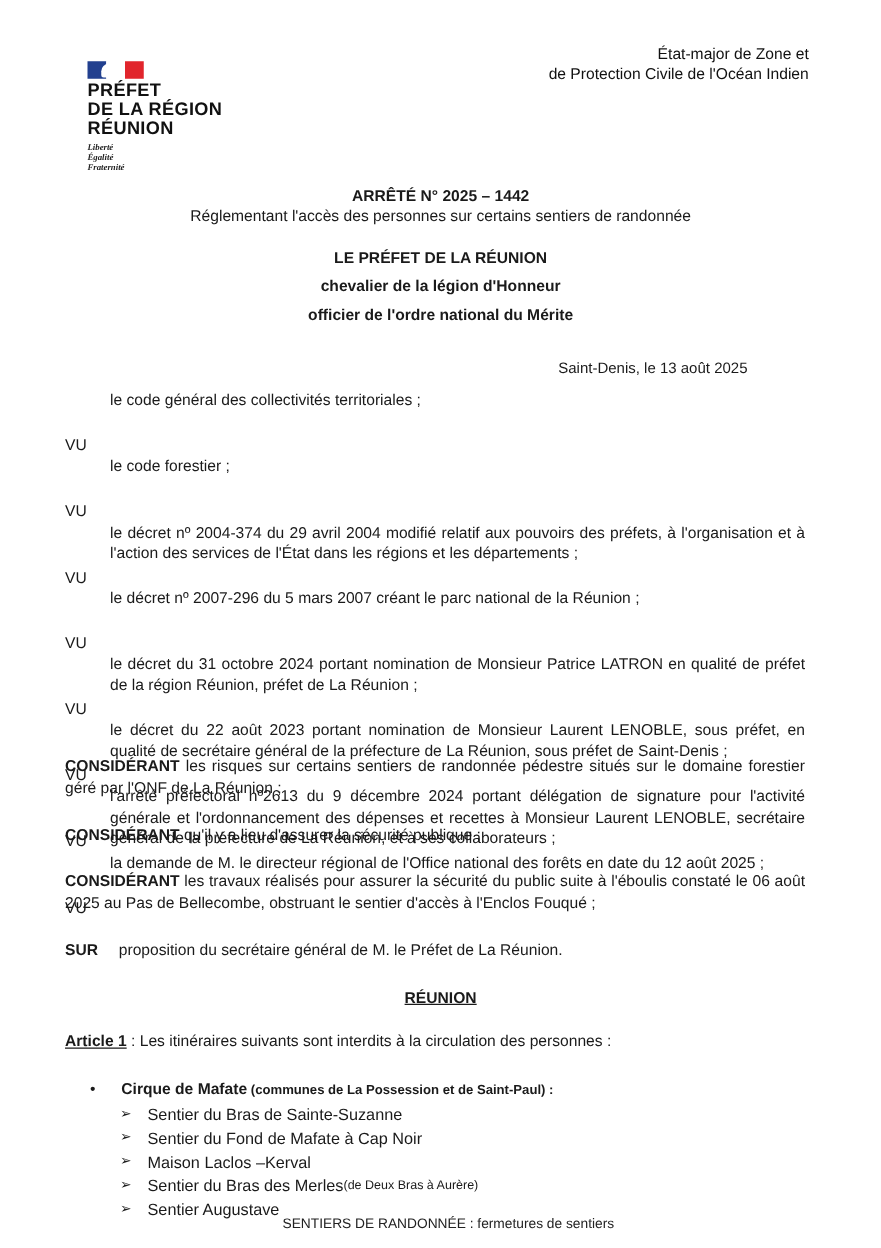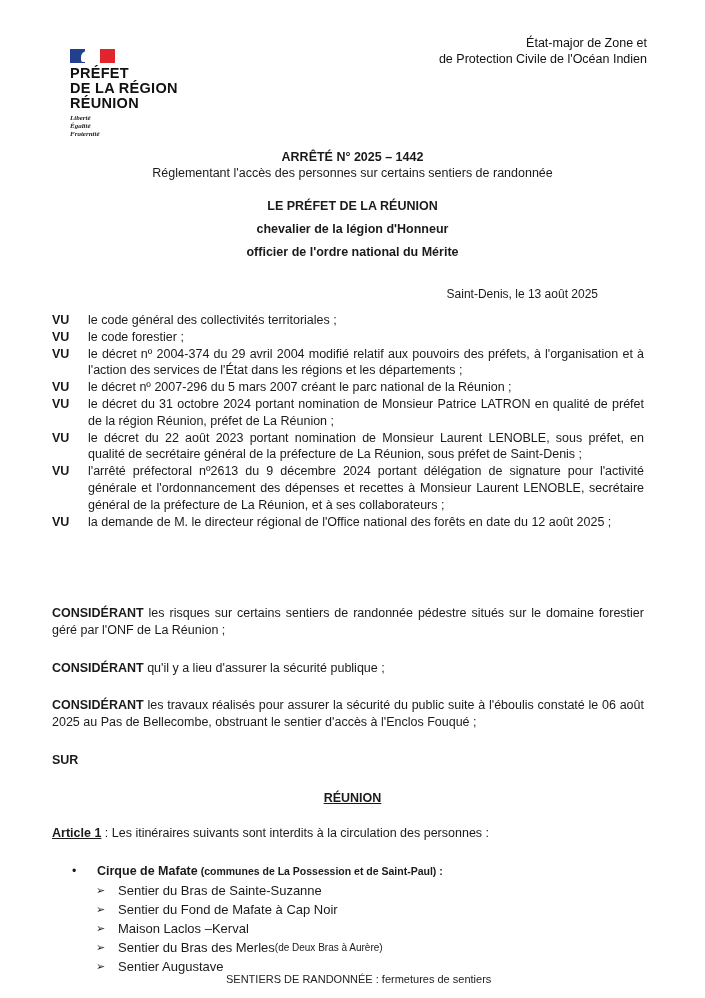--- a/index.html
+++ b/index.html
@@ -17,21 +17,21 @@
   .header-right .bold { font-weight:bold; }
   .center { left:0; width:705px; text-align:center; }
   .t-arrete { top:150px; font-weight:bold; font-size:12.5px; }
   .t-sub { top:166px; font-size:12.5px; }
   .t-prefet { top:199px; font-weight:bold; font-size:12.5px; }
   .t-chev { top:222px; font-weight:bold; font-size:12.5px; }
   .t-off { top:245px; font-weight:bold; font-size:12.5px; }
   .date { right:107px; top:287px; font-size:12px; }
   .vu-block { left:52px; top:312px; width:592px; font-size:12.5px; line-height:16.8px; }
   .vu-row { display:flex; }
-  .vu-key { width:36px; flex:none; font-weight:bold; }
+  .vu-key { width:36px; flex:none; font-weight:normal;margin-top:36px; }
   .vu-text { flex:1; text-align:justify; }
   .cons { left:52px; width:592px; font-size:12.5px; line-height:17px; text-align:justify; }
   .cons b { font-weight:bold; }
   .sur { left:52px; top:753px; font-size:12.5px; display:flex; }
   .sur .k { width:43px; font-weight:bold; }
   .arrete-h { top:791px; font-weight:bold; font-size:12.5px; }
   .arrete-h span { text-decoration:underline; }
   .art1 { left:52px; top:826px; font-size:12.5px; }
   .art1 .u { font-weight:bold; text-decoration:underline; }
   .list { left:72px; top:862px; font-size:12.5px; line-height:19px; }
@@ -113,20 +113,21 @@
       <span class="vu-text">la demande de M. le directeur régional de l'Office national des forêts en date du 12 août 2025 ;</span>
     </div>
 </div>
 
 <div class="abs cons" style="top:605px;"><b>CONSIDÉRANT</b><span> les risques sur certains sentiers de randonnée pédestre situés sur le domaine forestier géré par l'ONF de La Réunion ;</span></div>
 <div class="abs cons" style="top:660px;"><b>CONSIDÉRANT</b><span> qu'il y a lieu d'assurer la sécurité publique ;</span></div>
 <div class="abs cons" style="top:697px;"><b>CONSIDÉRANT</b><span> les travaux réalisés pour assurer la sécurité du public suite à l'éboulis constaté le 06 août 2025 au Pas de Bellecombe, obstruant le sentier d'accès à l'Enclos Fouqué ;</span></div>
 
 <div class="abs sur">
     <span class="k">SUR</span>
+    <span>proposition du secrétaire général de M. le Préfet de La Réunion.</span>
   </div>
 
 <div class="abs center arrete-h"><span>RÉUNION</span></div>
 
 <div class="abs art1"><span class="u">Article 1</span><span> : Les itinéraires suivants sont interdits à la circulation des personnes :</span></div>
 
 <div class="abs list">
   <div class="bullet">
     <span class="dot">•</span>
     <span><span class="txt">Cirque de Mafate</span><span class="txt small"> (communes de La Possession et de Saint-Paul) :</span></span>

